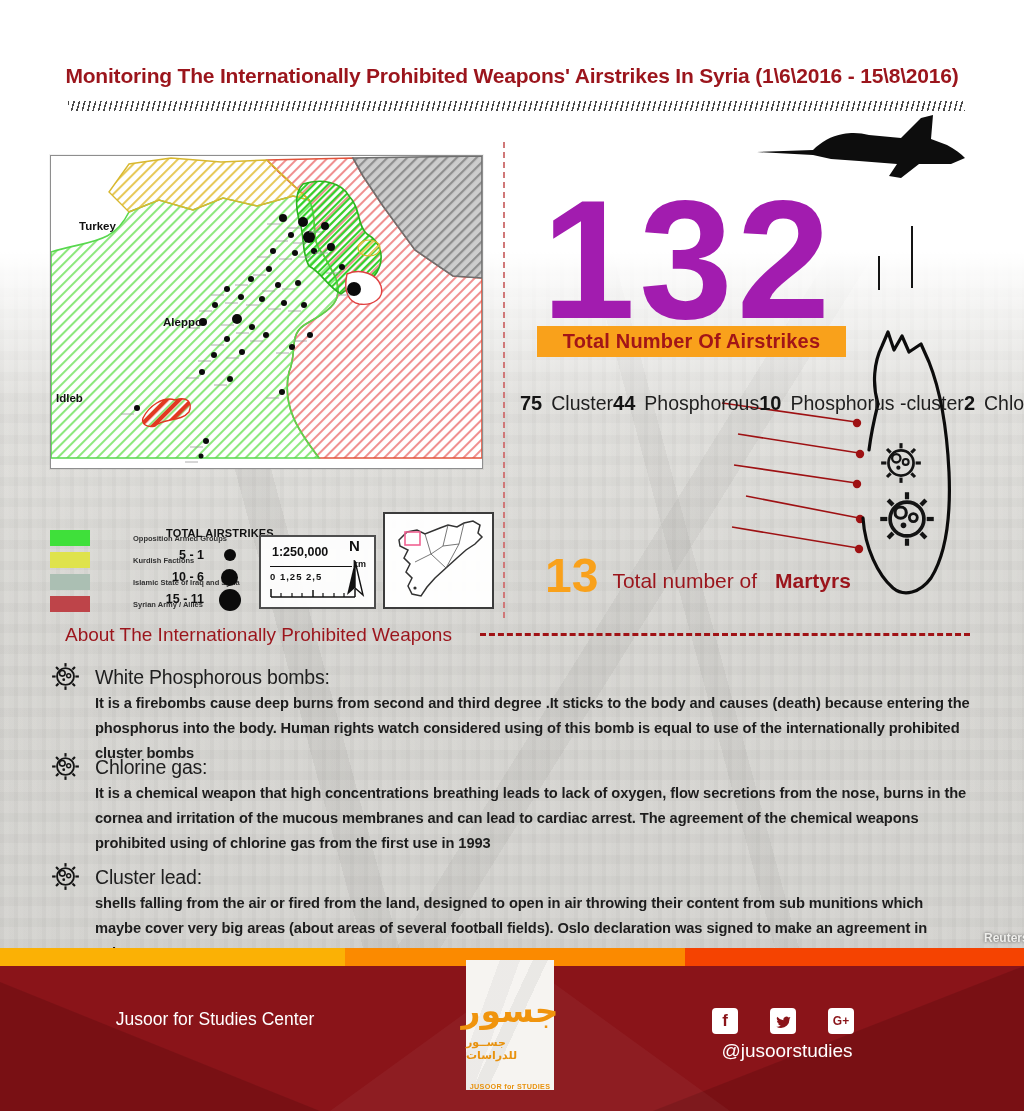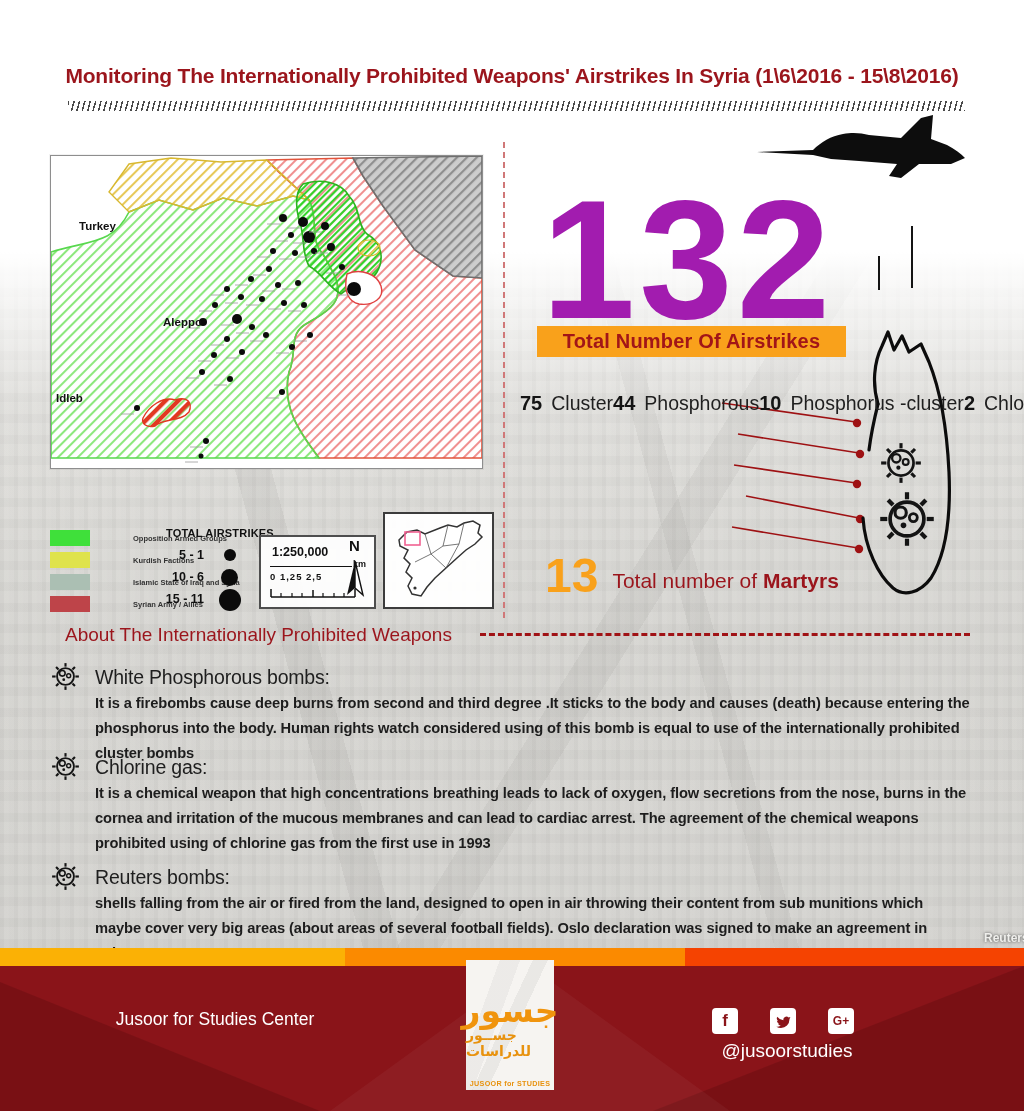--- a/index.html
+++ b/index.html
@@ -65,21 +65,21 @@
   .big-bar span{color:#a21518;font-size:20px;font-weight:700;letter-spacing:.2px;}
   .breakdown{left:520px;top:388px;width:192px;z-index:5;display:flex;}
   .bd-row{height:31.5px;display:flex;justify-content:flex-end;align-items:center;gap:9px;white-space:nowrap;}
   .bd-val{font-size:20px;font-weight:700;color:#141414;}
   .bd-label{font-size:19.5px;color:#1f1f1f;}
   .connectors{left:710px;top:392px;z-index:4;}
   .bomb{left:848px;top:322px;z-index:4;}
   .martyrs{left:545px;top:556px;z-index:5;display:flex;align-items:flex-end;gap:14px;}
   .m-num{font-size:48px;font-weight:800;color:#f9a11b;line-height:.85;text-align:right;}
   .m-label{font-size:21px;color:#9b151c;padding-bottom:4px;}
-  .m-label b{font-weight:800;}
+  .m-label b{font-weight:800;margin-left:12px;}
 
   
   .about-header{left:50px;top:624px;font-size:19px;font-weight:400;color:#9b151c;z-index:5;margin-left:15px;}
   .about-dash{left:480px;top:633px;width:490px;height:0;border-top:3px dashed #a01215;z-index:5;}
   .mine-ic{width:31px;height:31px;z-index:5;}
   .sec-title{left:95px;font-size:19.5px;font-weight:400;color:#1e1e1e;z-index:5;letter-spacing:-.2px;}
   .sec-body{left:95px;width:878px;font-size:14.7px;font-weight:700;color:#1d1d1d;
             line-height:25px;z-index:5;letter-spacing:-.1px;}
 
   
@@ -91,21 +91,21 @@
   .f1{left:-40px;top:0;width:360px;height:145px;clip-path:polygon(0 0,100% 100%,0 100%);}
   .f2{left:560px;top:0;width:464px;height:145px;clip-path:polygon(100% 0,100% 100%,20% 100%);}
   .f3{left:330px;top:0;width:400px;height:145px;clip-path:polygon(50% 0,100% 100%,0 100%);background:rgba(255,255,255,.04);}
   .footer-org{left:55px;top:1006px;width:320px;text-align:center;color:#ffffff;
               font-size:17.5px;line-height:27px;z-index:8;}
   .banner{left:466px;top:960px;width:88px;height:130px;background:#f6f4f1;z-index:8;
           display:flex;flex-direction:column;align-items:center;
           background-image:linear-gradient(115deg,transparent 45%,rgba(0,0,0,.05) 45% 55%,transparent 55%),
                            linear-gradient(-70deg,transparent 60%,rgba(0,0,0,.04) 60% 75%,transparent 75%);}
   .logo-ar{font-family:"DejaVu Sans",sans-serif;color:#f0940d;font-size:33px;font-weight:700;margin-top:34px;line-height:1;}
-  .logo-sub-ar{font-family:"DejaVu Sans",sans-serif;color:#e8920e;font-size:14px;font-weight:700;}
+  .logo-sub-ar{font-family:"DejaVu Sans",sans-serif;color:#e8920e;font-size:11px;font-weight:700;margin-top:9px;}
   .logo-sub-en{color:#e8920e;font-size:7.2px;font-weight:700;letter-spacing:.3px;margin-top:20px;}
   .social{left:712px;top:1008px;z-index:8;display:flex;gap:32px;}
   .sicon{width:26px;height:26px;background:#ffffff;border-radius:4px;color:#8a1419;
          display:flex;align-items:center;justify-content:center;font-weight:800;font-size:17px;cursor:pointer;}
   .sicon svg{display:block;}
   .gp{font-size:12px;}
   .handle{left:712px;top:1040px;width:150px;text-align:center;color:#ffffff;font-size:19px;z-index:8;}
 </style>
 </head>
 <body>
@@ -390,21 +390,21 @@
 
 <svg class="abs mine-ic" style="left:50px;top:751px;">
     <use href="#mine" width="31" height="31"></use>
   </svg>
 <div class="abs sec-title" style="top:756px;">Chlorine gas:</div>
 <div class="abs sec-body" style="top:781px;">It is a chemical weapon that high concentrations breathing leads to lack of oxygen, flow secretions from the nose, burns in the cornea and irritation of the mucous membranes and can lead to cardiac arrest.  The agreement of the chemical weapons prohibited using of chlorine gas from the first use in 1993</div>
 
 <svg class="abs mine-ic" style="left:50px;top:861px;">
     <use href="#mine" width="31" height="31"></use>
   </svg>
-<div class="abs sec-title" style="top:866px;">Reuters bombs:</div>
+<div class="abs sec-title" style="top:866px;">Cluster lead:</div>
 <div class="abs sec-body" style="top:891px;">shells falling from the air or fired from the land, designed to open in air throwing their content from sub munitions which maybe cover very big areas (about areas of several football fields). Oslo declaration was signed to make an agreement in February 2007.</div>
 
 <div class="abs stripe">
   <div class="s1"></div>
   <div class="s2"></div>
   <div class="s3"></div>
 </div>
 
 <div class="abs footer">
   <div class="facet f1"></div>

